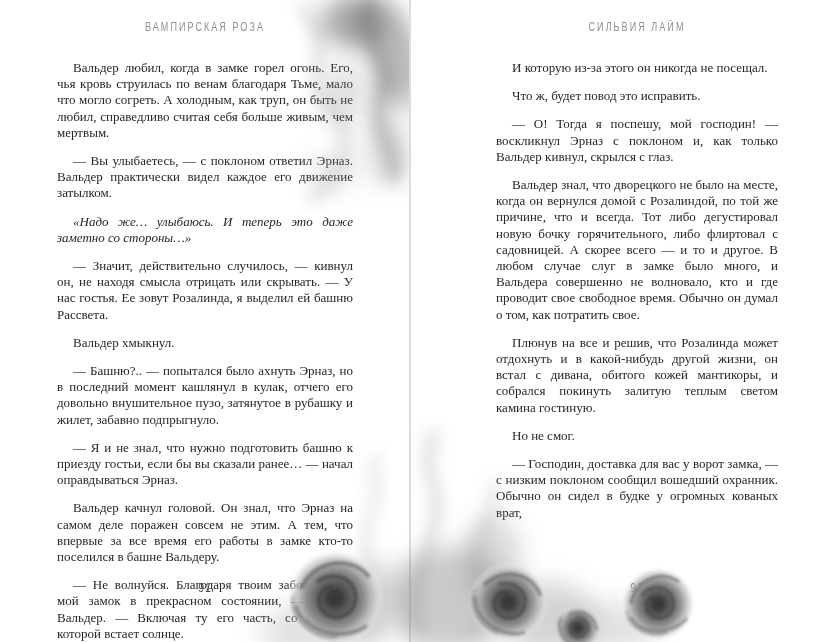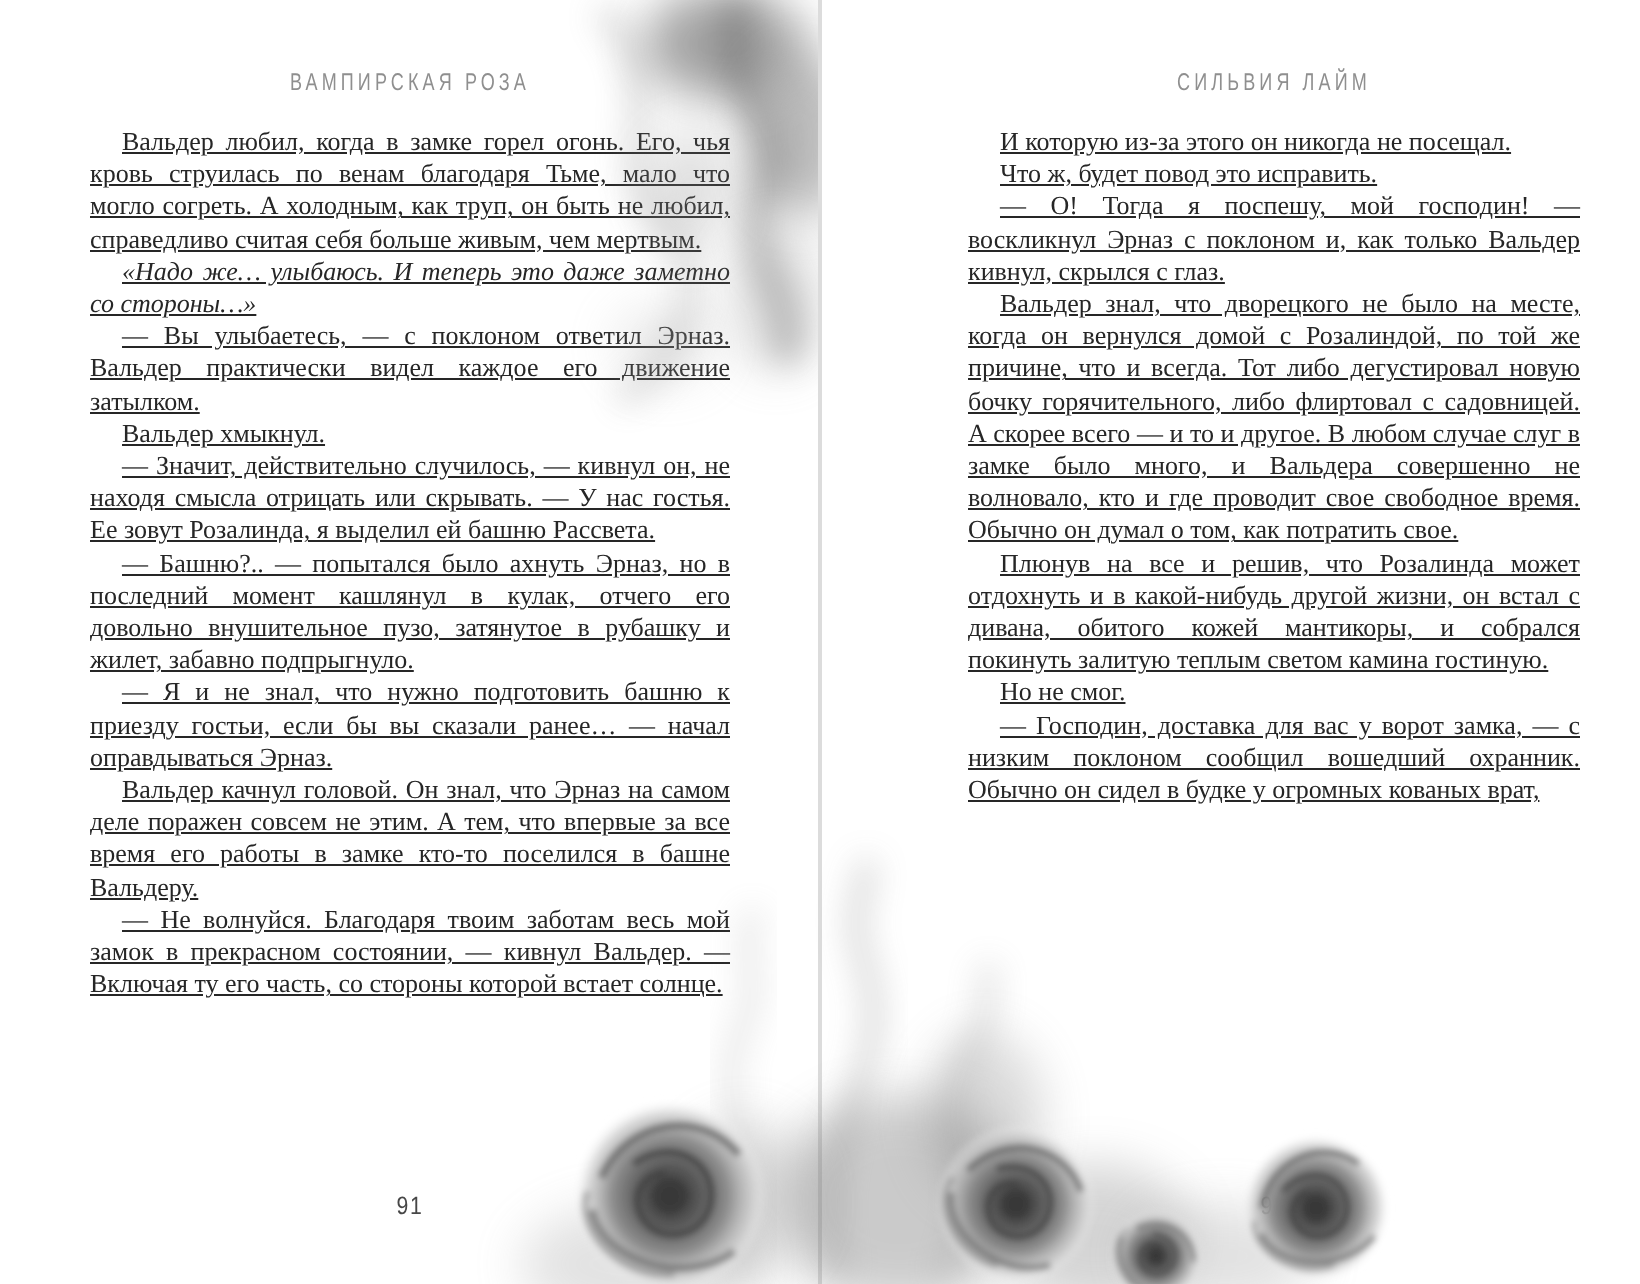--- a/index.html
+++ b/index.html
@@ -3,21 +3,21 @@
 <meta charset="utf-8">
 <style>
   html, body { margin:0; padding:0; }
   body {
     width:820px; height:642px;
     background:#ffffff;
     position:relative;
     overflow:hidden;
     font-family:"Liberation Serif", serif;
   }
-  .page { position:absolute; top:15px; height:616px; }
+  .page { position:absolute; top:0; height:616px; }
   .page.left  { left:0;    width:409px; }
   .page.right { left:411px; width:409px; }
 
   .gutter-line {
     position:absolute; left:409px; top:0;
     width:2px; height:642px;
     background:#dcdcdc;
   }
 
   .running-header {
@@ -36,21 +36,21 @@
 
   .body-text {
     position:absolute; top:48px;
     font-size:13px; line-height:16.2px;
     color:#262626;
     text-align:justify;
   }
   .left  .body-text { left:45px; width:320px; }
   .right .body-text { left:73px; width:306px; }
 
-  .para { margin:0; text-indent:16px;text-decoration:underline; }
+  .para { margin:12px; text-indent:16px; }
   .para.italic { font-style:italic; }
 
   .page-number {
     position:absolute; top:581px;
     text-align:center;
     font-family:"Liberation Sans", sans-serif;
     font-size:12.5px;
     letter-spacing:1px;
     color:#474747;
     transform:scaleX(0.85);
@@ -67,24 +67,24 @@
 </head>
 <body>
 
 <div class="gutter-line"></div>
 
 <div class="page left">
   <div class="running-header">ВАМПИРСКАЯ РОЗА</div>
   <div class="body-text">
 
   <p class="para">Вальдер любил, когда в замке горел огонь. Его, чья кровь струилась по венам благодаря Тьме, мало что могло согреть. А холодным, как труп, он быть не любил, справедливо считая себя больше живым, чем мертвым.</p>
+      <p class="para">— Вы улыбаетесь, — с поклоном ответил Эрназ. Вальдер практически видел каждое его движение затылком.</p>
       <p class="para italic">«Надо же… улыбаюсь. И теперь это даже заметно со стороны…»</p>
-      <p class="para">— Вы улыбаетесь, — с поклоном ответил Эрназ. Вальдер практически видел каждое его движение затылком.</p>
+      <p class="para">— Значит, действительно случилось, — кивнул он, не находя смысла отрицать или скрывать. — У нас гостья. Ее зовут Розалинда, я выделил ей башню Рассвета.</p>
       <p class="para">Вальдер хмыкнул.</p>
-      <p class="para">— Значит, действительно случилось, — кивнул он, не находя смысла отрицать или скрывать. — У нас гостья. Ее зовут Розалинда, я выделил ей башню Рассвета.</p>
       <p class="para">— Башню?.. — попытался было ахнуть Эрназ, но в последний момент кашлянул в кулак, отчего его довольно внушительное пузо, затянутое в рубашку и жилет, забавно подпрыгнуло.</p>
       <p class="para">— Я и не знал, что нужно подготовить башню к приезду гостьи, если бы вы сказали ранее… — начал оправдываться Эрназ.</p>
       <p class="para">Вальдер качнул головой. Он знал, что Эрназ на самом деле поражен совсем не этим. А тем, что впервые за все время его работы в замке кто-то поселился в башне Вальдеру.</p>
       <p class="para">— Не волнуйся. Благодаря твоим заботам весь мой замок в прекрасном состоянии, — кивнул Вальдер. — Включая ту его часть, со стороны которой встает солнце.</p>
     </div>
   <div class="page-number">91</div>
 </div>
 
 <div class="page right">
   <div class="running-header">СИЛЬВИЯ ЛАЙМ</div>

